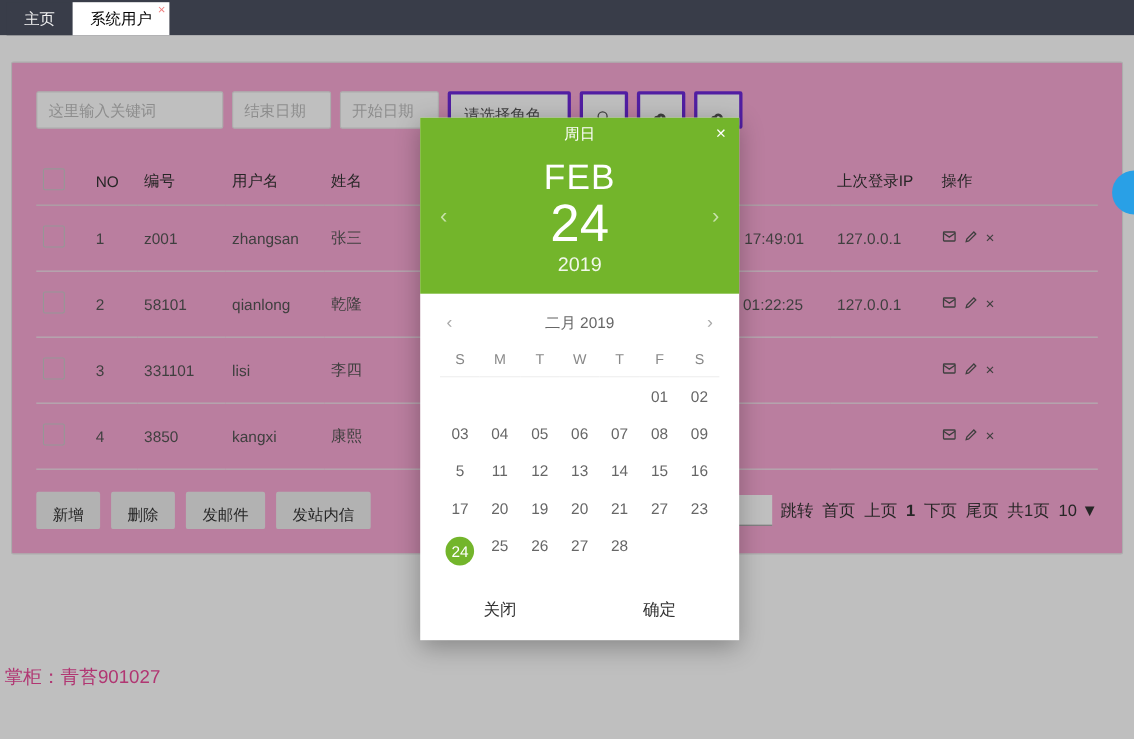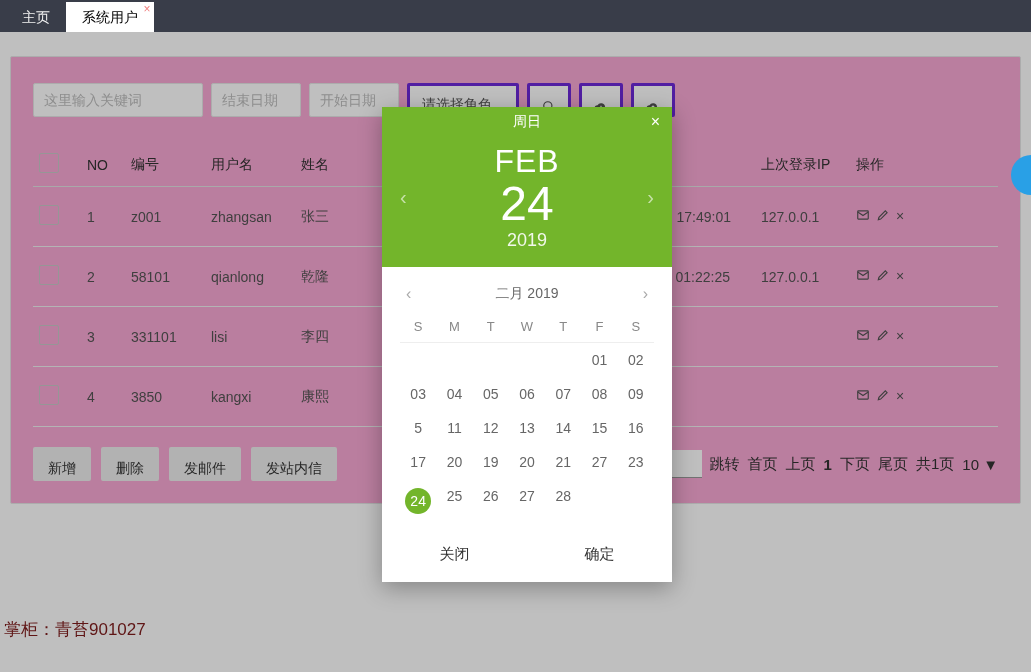--- a/index.html
+++ b/index.html
@@ -25,21 +25,21 @@
   .cb{width:20px;height:20px;border:1px solid #c9c9c9;border-radius:2px;display:inline-block}
   .act-ic{display:inline-flex;align-items:center;gap:6px;color:#555}
   .act-ic svg{width:14px;height:14px;stroke:#555;fill:none;stroke-width:2}
   .act-ic span{cursor:pointer;font-size:14px;line-height:14px}
   .x-ic{font-size:16px;font-weight:300}
   .actions-bar{display:flex;gap:10px;margin-top:20px;align-items:center}
   .pager{margin-left:auto;display:flex;gap:8px;align-items:center;color:#333;font-size:15px}
   .pager input{width:50px;height:28px;border:none;border-bottom:1px solid #999}
   .pager b{font-weight:600}
   .help-fab{position:absolute;right:0;top:155px;width:20px;height:40px;background:#29a0e6;border-radius:20px 0 0 20px;z-index:60}
-  .footer-mark{position:absolute;left:4px;bottom:31px;color:#7f1d1d;font-size:17px}
+  .footer-mark{position:absolute;left:4px;bottom:45px;color:#ec4899;font-size:17px}
   
   .picker{position:absolute;width:290px;left:382px;top:107px;background:#fff;box-shadow:0 6px 22px rgba(0,0,0,.3);z-index:50}
   .pk-head{background:#73b52b;color:#fff}
   .pk-title{display:flex;align-items:center;justify-content:center;height:30px;position:relative;font-size:14px}
   .pk-title .close{position:absolute;right:12px;top:6px;font-size:16px;cursor:pointer}
   .pk-hero{display:flex;align-items:center;justify-content:space-between;padding:6px 18px 16px 18px}
   .pk-hero .nav{color:rgba(255,255,255,.6);font-size:20px;cursor:pointer;font-weight:300}
   .pk-hero .mid{text-align:center}
   .pk-hero .m{font-size:32px;letter-spacing:1px}
   .pk-hero .d{font-size:48px;line-height:48px;font-weight:300}

